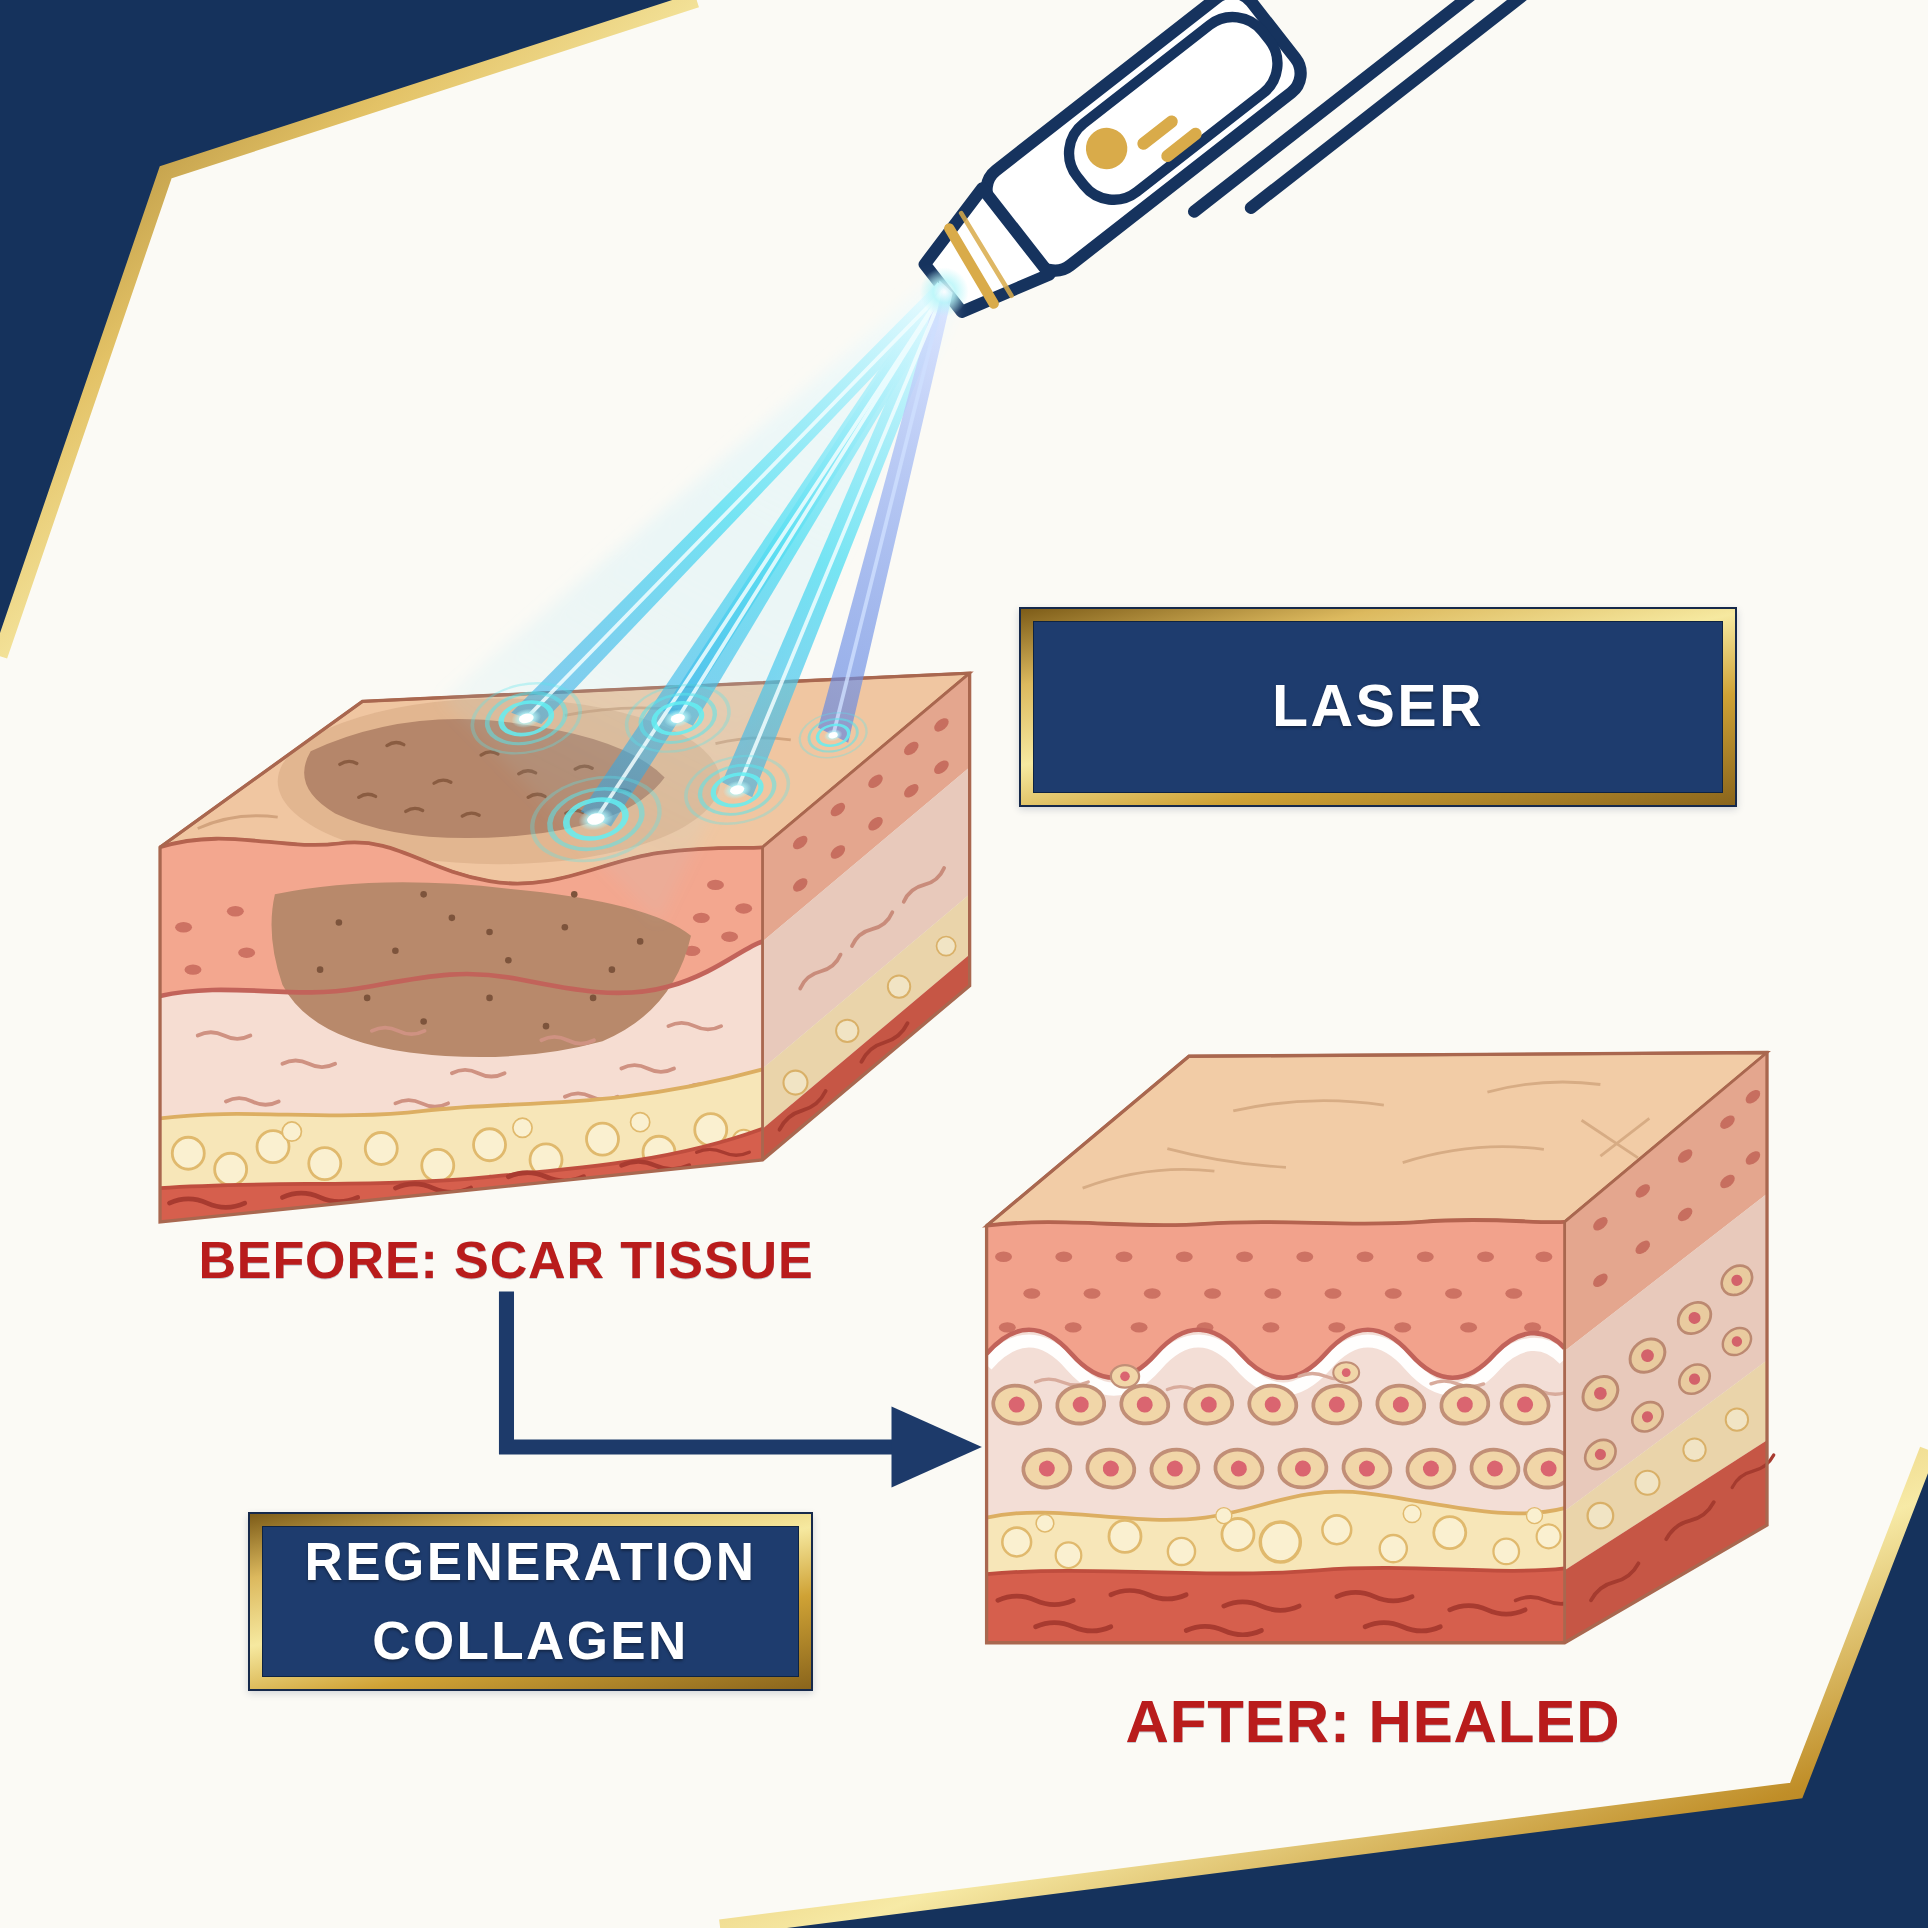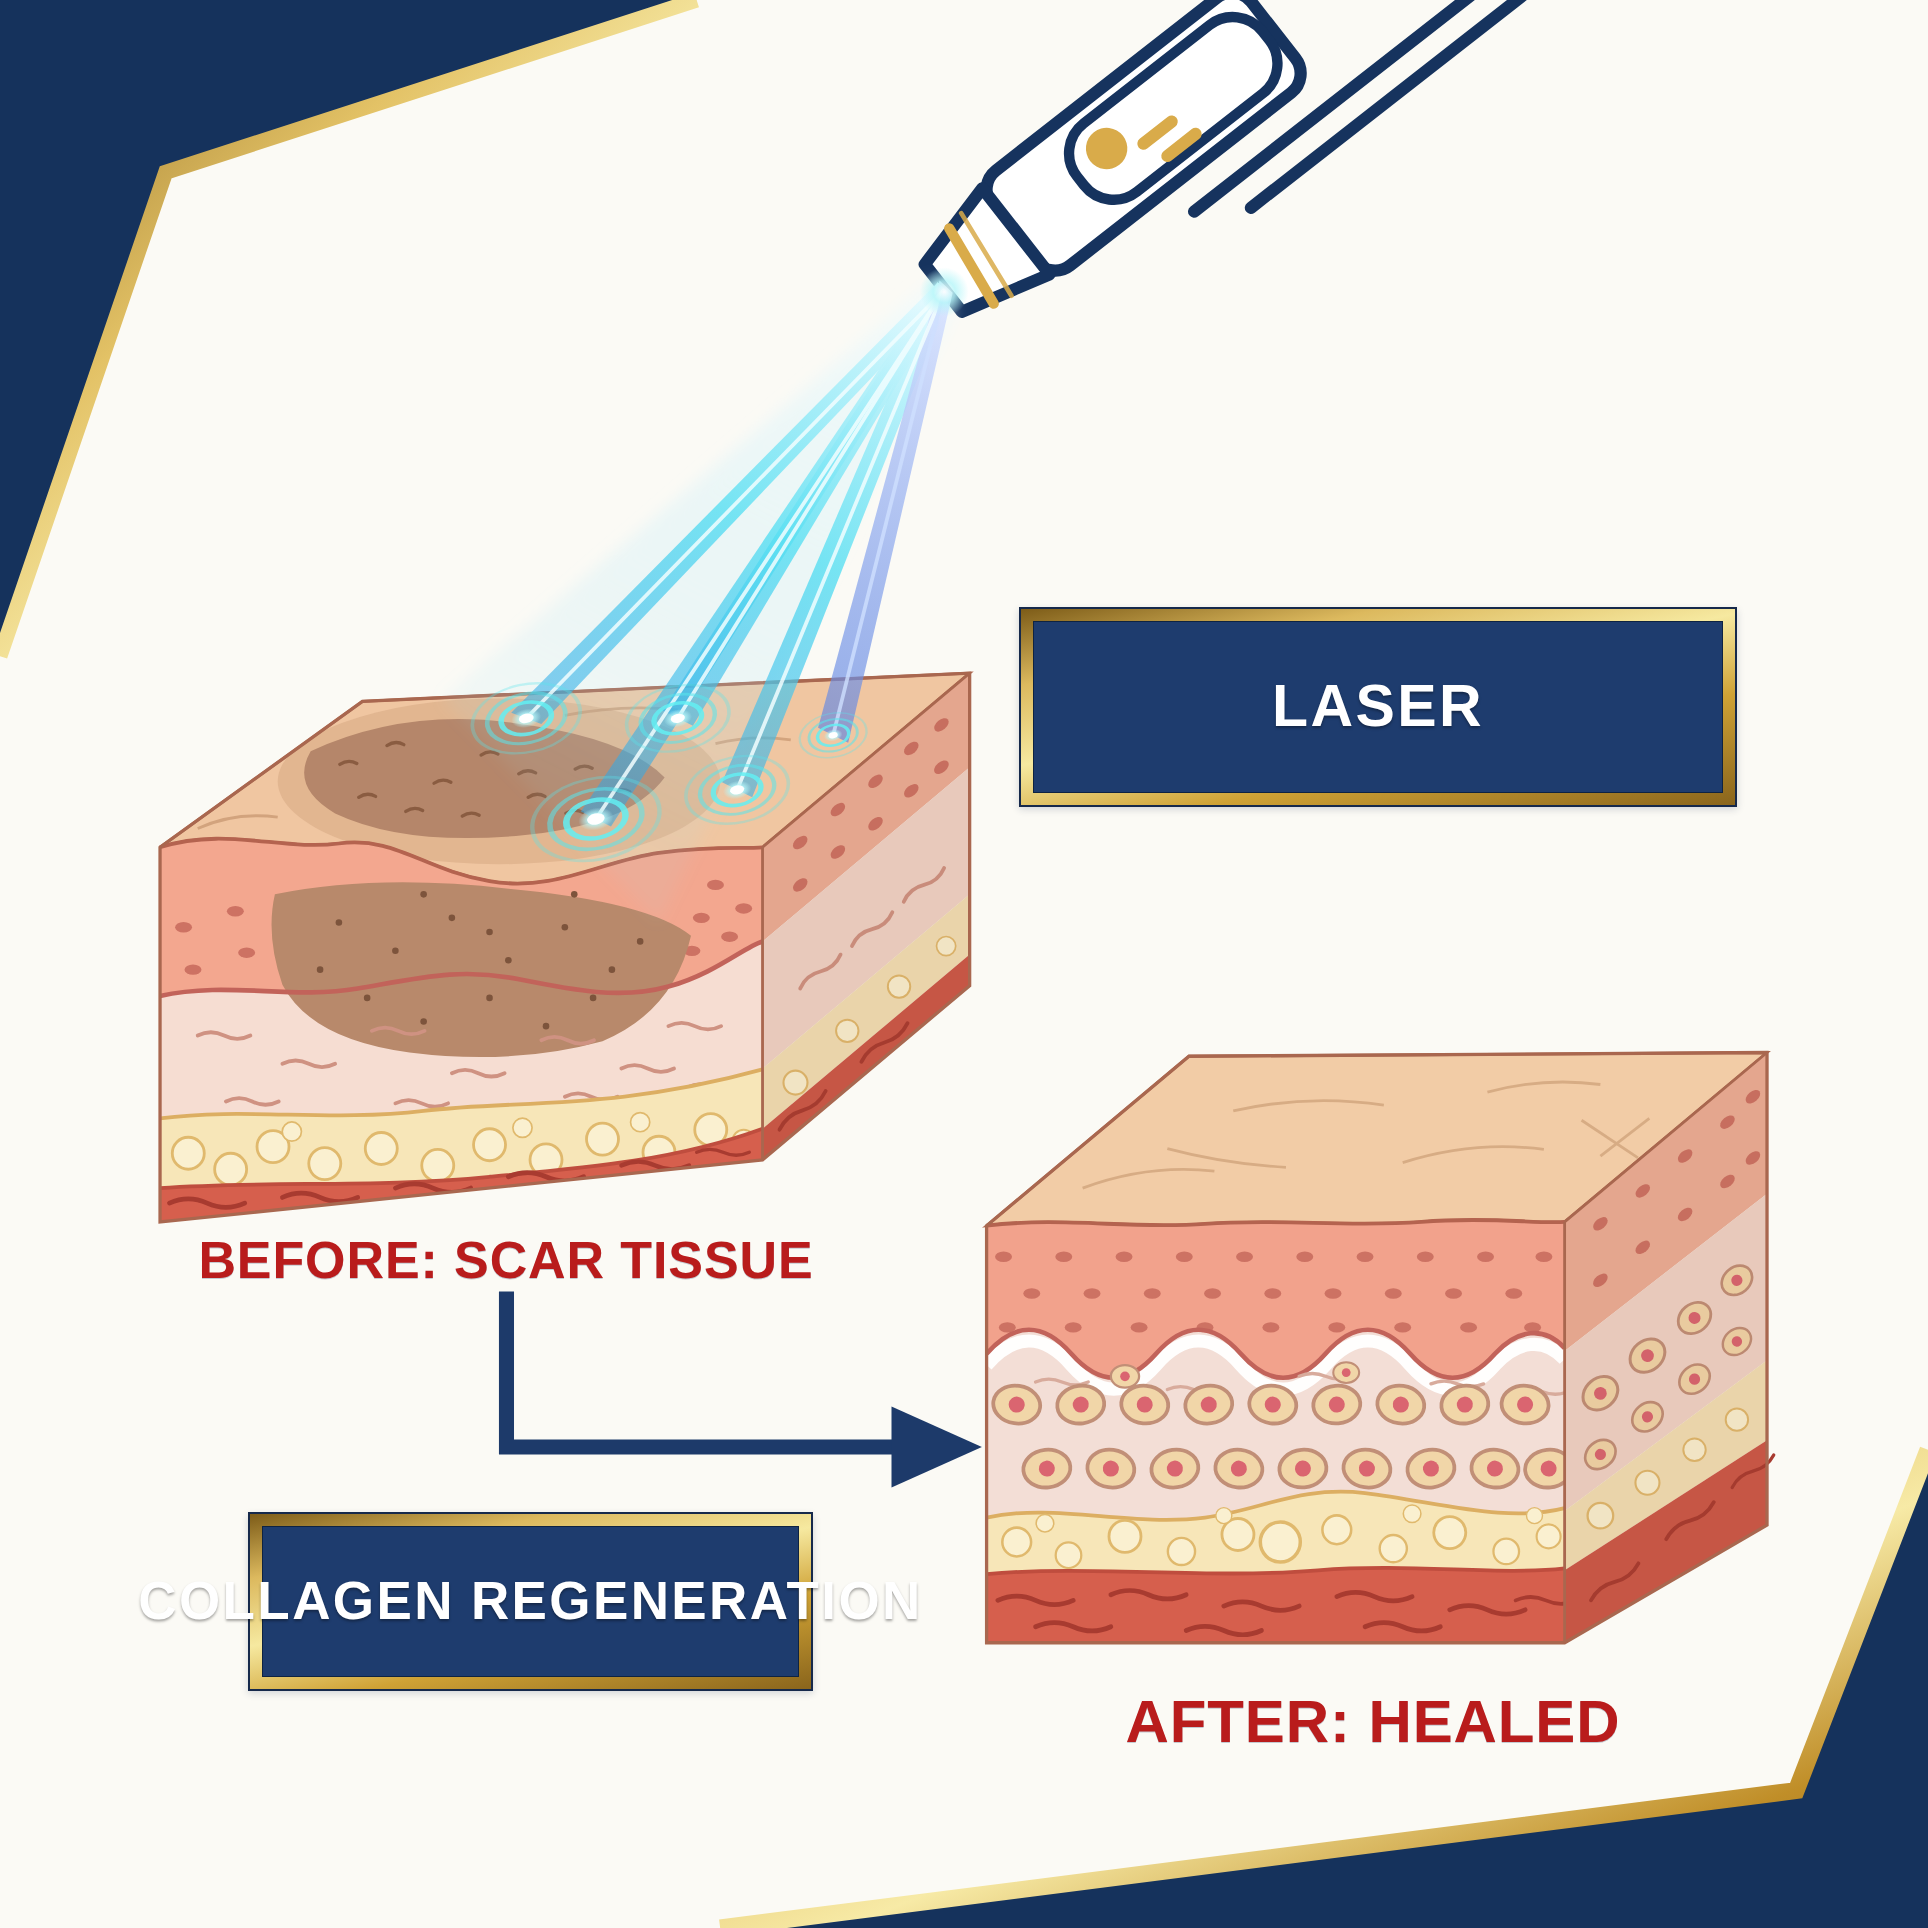--- a/index.html
+++ b/index.html
@@ -1,21 +1,21 @@
 <!DOCTYPE html>
 <html style="font-size:15px"><head>
 <meta charset="utf-8">
 <style>
   html,body{margin:0;padding:0;background:#fbfaf5;font-family:"Liberation Sans",sans-serif;}
   .stage{position:relative;width:1928px;height:1928px;overflow:hidden;background:#fbfaf5;}
   svg.scene{position:absolute;left:0;top:0;width:1928px;height:1928px;}
   .plate{position:absolute;background:linear-gradient(168deg,#7d5c18 0%,#dcb95e 22%,#f6e9a0 45%,#cfa235 68%,#8a651c 100%);
          border:2.8px solid #16294b;padding:12.2px;box-sizing:border-box;box-shadow:0 2.8px 7.5px rgba(20,40,80,.18);}
   .plate-inner{width:100%;height:100%;background:#1e3c6e;border:1.9px solid #0e2342;color:#ffffff;
-               display:flex;flex-direction:row;align-items:center;justify-content:center;text-align:center;
+               display:flex;flex-direction:column;align-items:center;justify-content:center;text-align:center;
                font-weight:700;letter-spacing:2.4px;line-height:1.18;box-sizing:border-box;
                text-shadow:0 1.9px 2.8px rgba(0,0,0,.35);gap:16px;}
   .plate.treatment{left:1019px;top:607px;width:718px;height:200px;font-size:59px;}
   .plate.process{left:248px;top:1512px;width:565px;height:179px;font-size:53px;}
   .caption{position:absolute;transform:translateX(-50%);color:#b91c1c;font-weight:700;letter-spacing:0.9px;
            white-space:nowrap;text-shadow:0 0.9px 0 rgba(30,58,104,.25);}
   .caption.before{left:506px;top:1230px;font-size:52px;}
   .caption.after{left:1373px;top:1687px;font-size:60px;}
 </style>
 </head>
@@ -428,21 +428,21 @@
 <div class="plate treatment">
   <div class="plate-inner">
     <span>LASER</span>
   </div>
 </div>
 
 <div class="caption before">BEFORE: SCAR TISSUE</div>
 
 <div class="plate process">
   <div class="plate-inner">
+    <span>REGENERATION</span>
     <span>COLLAGEN</span>
-    <span>REGENERATION</span>
   </div>
 </div>
 
 <div class="caption after">AFTER: HEALED</div>
 
 </div>
 
 
 </body></html>

